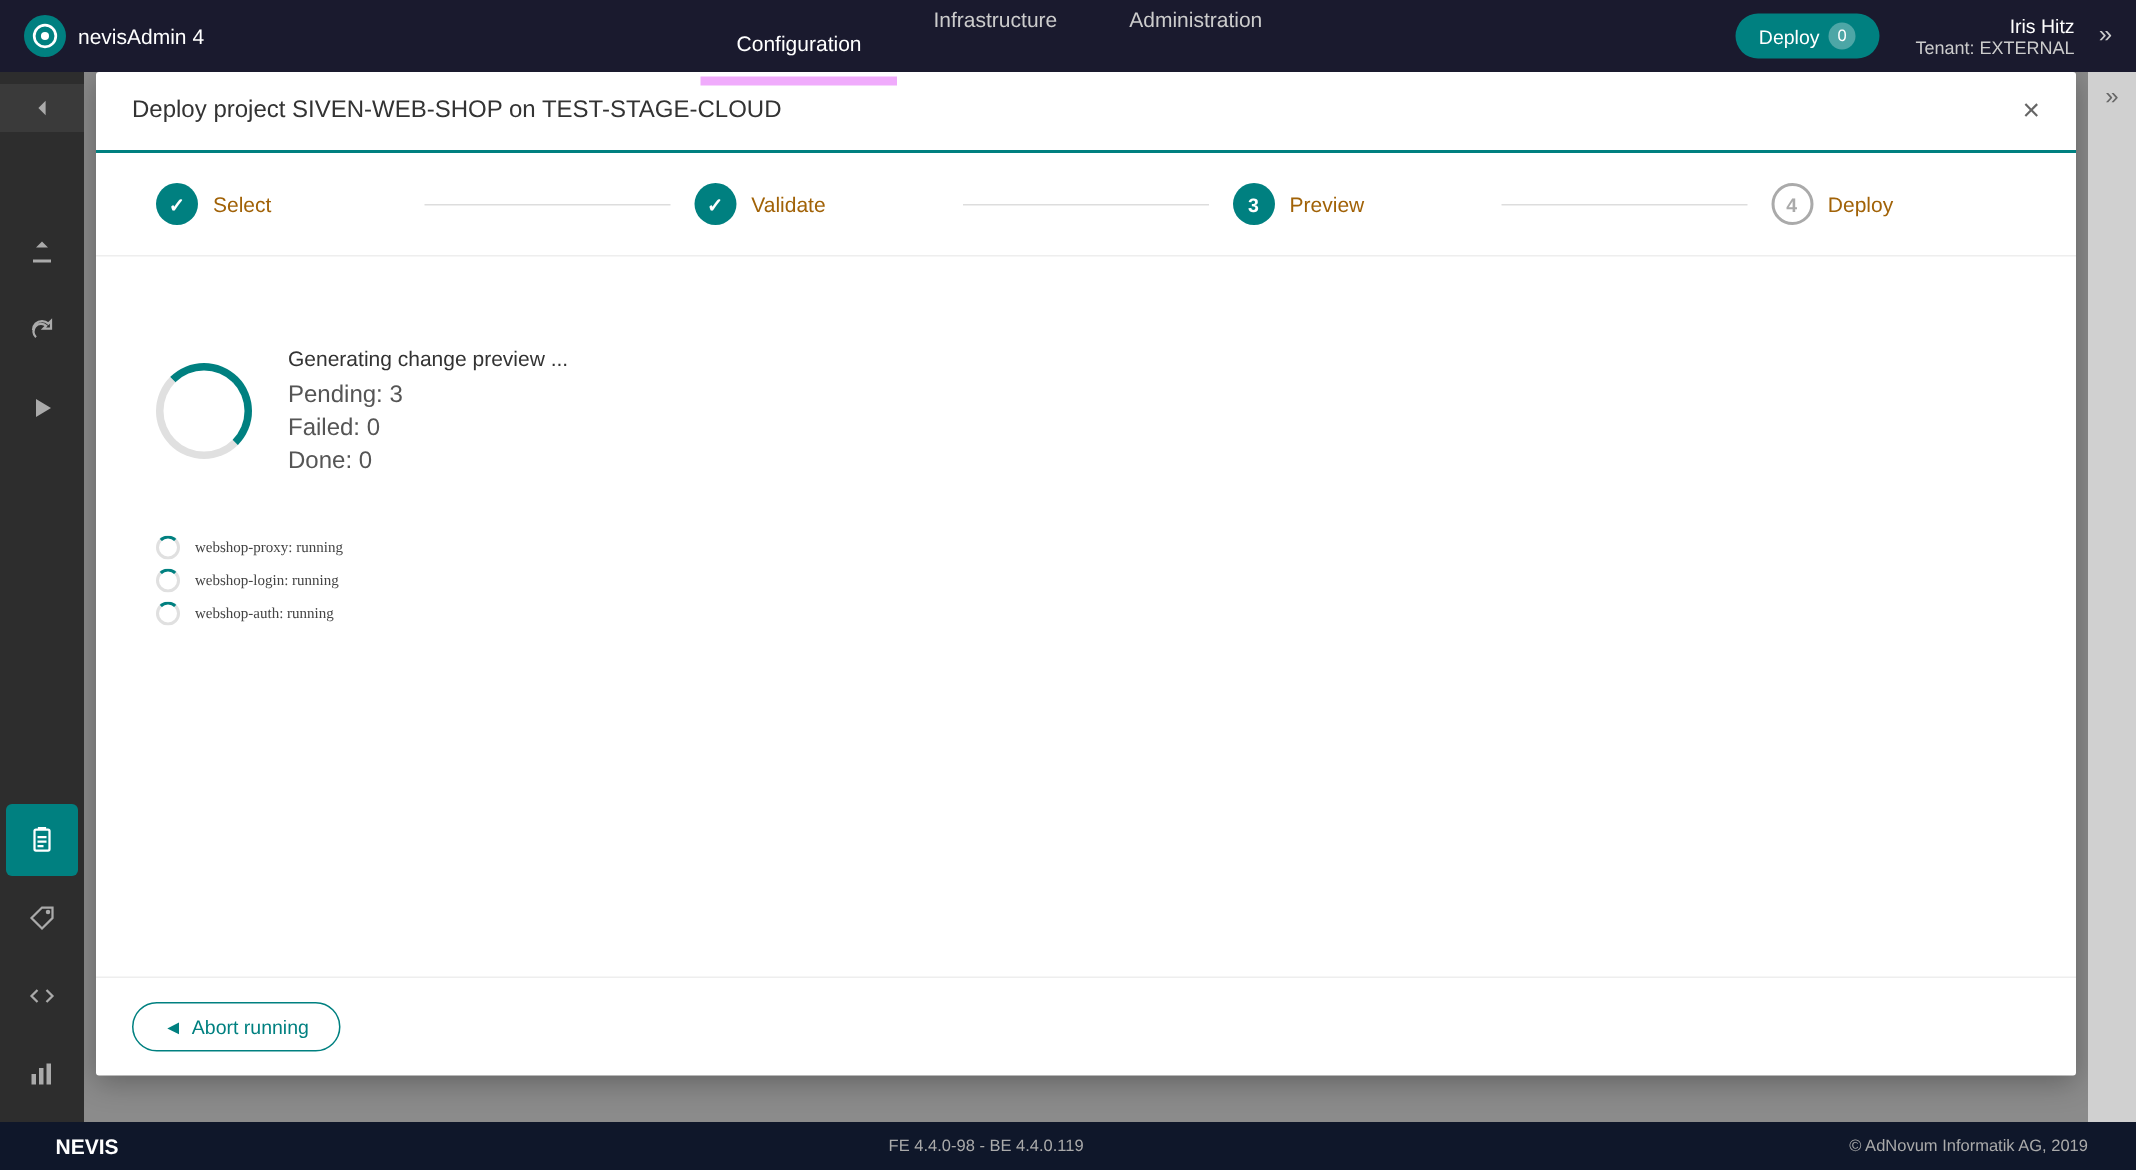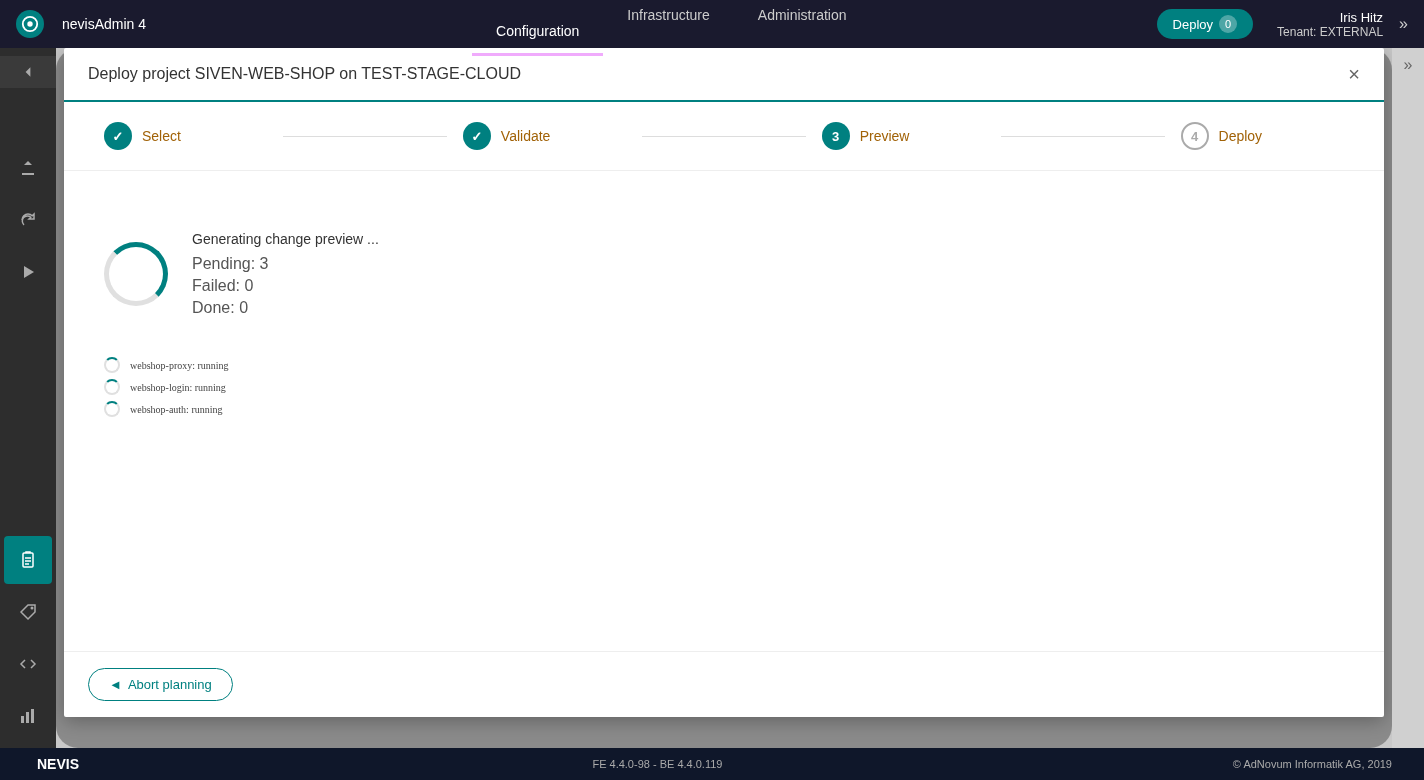--- a/index.html
+++ b/index.html
@@ -11,21 +11,21 @@
       background: #1a1a2e;
       display: flex;
       align-items: center;
       padding: 0 16px;
       position: relative;
       z-index: 100;
     }
     .app-logo {
       display: flex;
       align-items: center;
-      gap: 18px;
+      gap: 8px;
       color: white;
       font-size: 14px;
       margin-right: 40px;
     }
     .logo-icon {
       width: 28px;
       height: 28px;
       background: #008080;
       border-radius: 50%;
       display: flex;
@@ -42,21 +42,21 @@
     }
     .nav-tab {
       color: #ccc;
       padding: 14px 24px;
       cursor: pointer;
       font-size: 14px;
       border-bottom: 3px solid transparent;
     }
     .nav-tab.active {
       color: white;
-      border-bottom: 3px solid #f0abfc;
+      border-bottom: 6px solid #f0abfc;
       margin-top: 16px;
     }
     .deploy-btn {
       background: #008080;
       color: white;
       border: none;
       border-radius: 20px;
       padding: 6px 16px;
       cursor: pointer;
       font-size: 13px;
@@ -143,21 +143,20 @@
 
     
     .modal-overlay {
       position: absolute;
       top: 0; left: 0; right: 0; bottom: 0;
       background: rgba(0,0,0,0.3);
       display: flex;
       align-items: flex-start;
       justify-content: center;
       z-index: 50;
-      border-radius: 22px;
     }
     .modal {
       background: white;
       width: 1320px;
       margin-top: 0;
       border-radius: 2px;
       box-shadow: 0 4px 20px rgba(0,0,0,0.3);
       display: flex;
       flex-direction: column;
       max-height: 100%;
@@ -494,21 +493,21 @@
             <div class="running-item">
               <div class="running-spinner"></div>
               <span>webshop-auth: running</span>
             </div>
           </div>
         </div>
 
         <div class="modal-footer">
           <button class="btn-abort">
             <span>◄</span>
-            <span>Abort planning</span>
+            <span>Abort running</span>
           </button>
         </div>
       </div>
     </div>
   </div>
 
   <div class="right-panel">
     <span>»</span>
   </div>
 </div>

